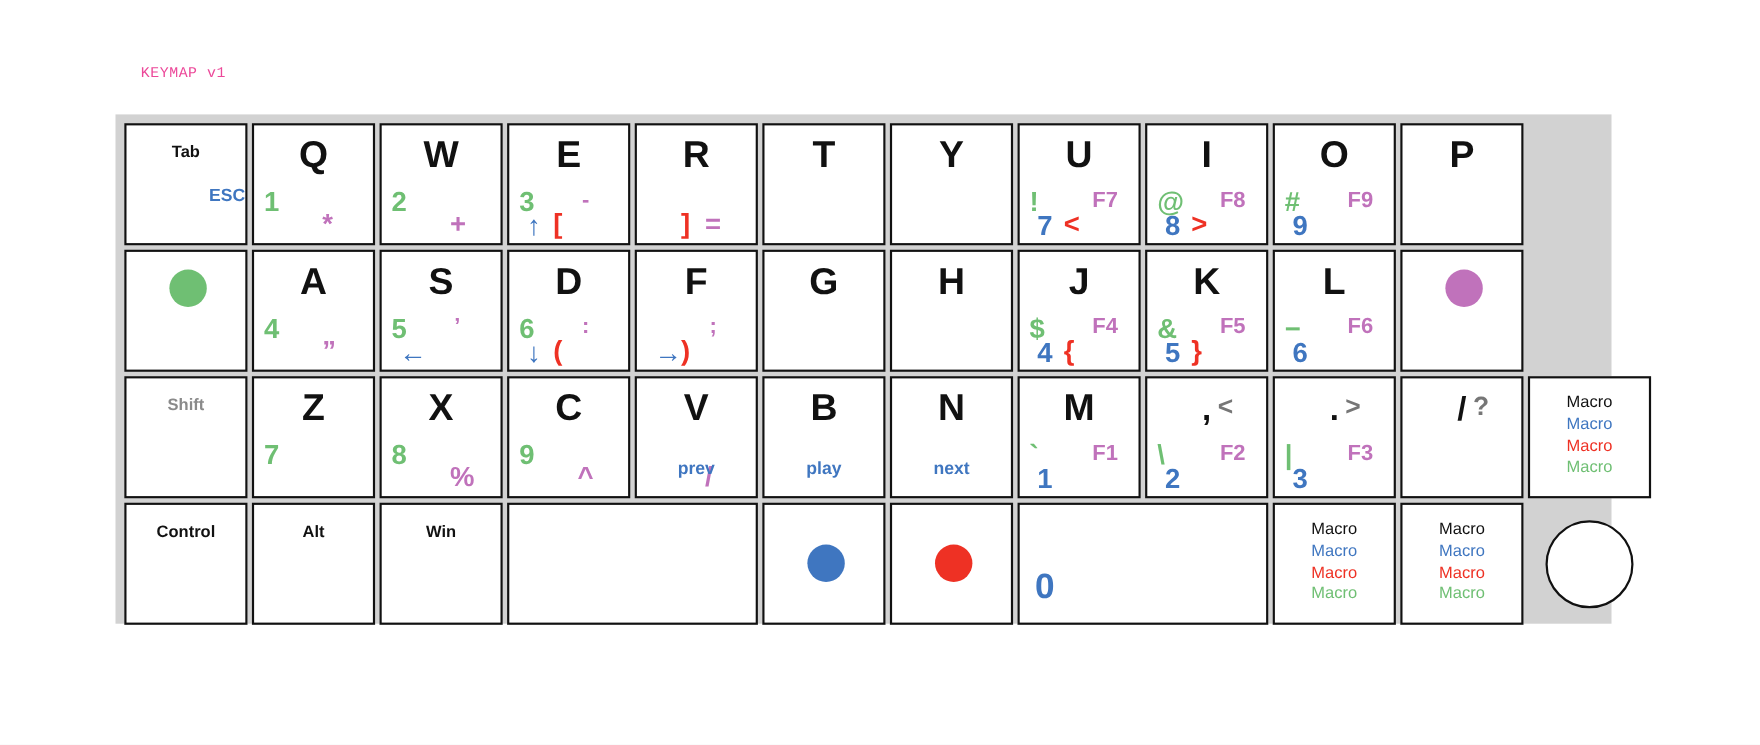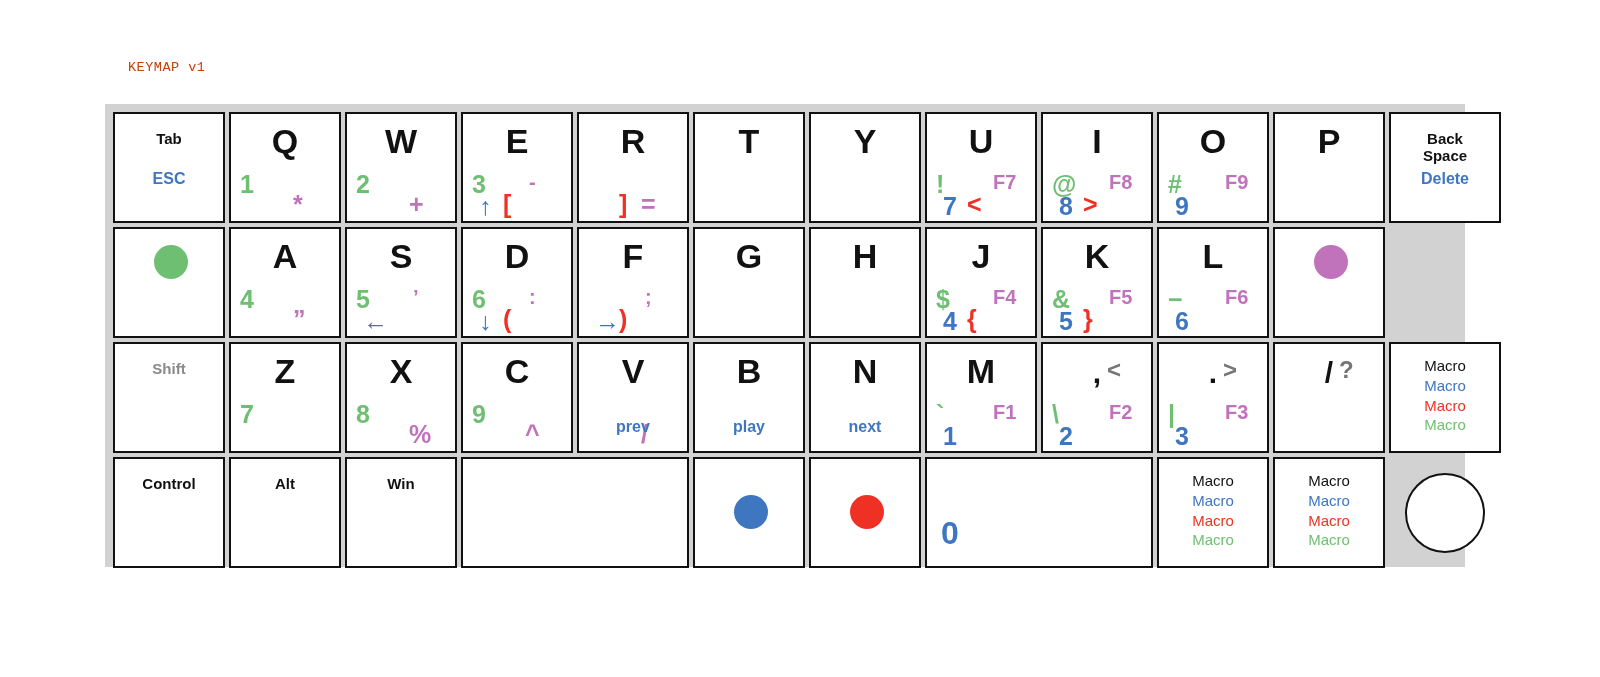--- a/index.html
+++ b/index.html
@@ -8,21 +8,21 @@
     background: #ffffff;
     font-family: "Liberation Sans", sans-serif;
     overflow: hidden;
   }
   #title {
     position: absolute;
     left: 128px; top: 60px;
     font-family: "Liberation Mono", monospace;
     font-size: 13.5px;
     letter-spacing: 0.5px;
-    color: #c2410c;
+    color: #ec4899;
   }
   #board {
     position: absolute;
     left: 105px; top: 104px;
     width: 1360px; height: 463px;
     background: #d2d2d2;
     padding: 8px;
   }
   .row { display: flex; height: 111px; margin-bottom: 4px; }
   .row:last-child { margin-bottom: 0; }
@@ -52,21 +52,21 @@
   }
   .lbl-main.gray { color: #8a8a8a; }
   .lbl-sub {
     position: absolute;
     left: 0; right: 0; top: 60px;
     text-align: center;
     font-weight: bold;
     font-size: 16px;
     color: #3f76c0;
   }
-  .lbl-sub.t52 { top: 52px; }
+  .lbl-sub.t52 { top: 52px; text-align: right; }
   
   .glyph {
     position: absolute;
     left: 0; right: 0; top: 10px;
     text-align: center;
     font-weight: bold;
     font-size: 34px;
     color: #111111;
     line-height: 1;
   }
@@ -176,24 +176,20 @@
       </div>
       <div class="key">
         <div class="glyph">O</div>
         <div class="lg green p-bl">#</div>
         <div class="lg blue p-bl2">9</div>
         <div class="lg purple p-br">F9</div>
       </div>
       <div class="key">
         <div class="glyph">P</div>
       </div>
-      <div class="key">
-        <div class="lbl-main">Back<br>Space</div>
-        <div class="lbl-sub t52" style="top: 56px;">Delete</div>
-      </div>
     </div>
     <div class="row">
       <div class="key">
         <div class="dot green"></div>
       </div>
       <div class="key">
         <div class="glyph">A</div>
         <div class="lg green p-bl">4</div>
         <div class="lg purple p-br2">”</div>
       </div>

